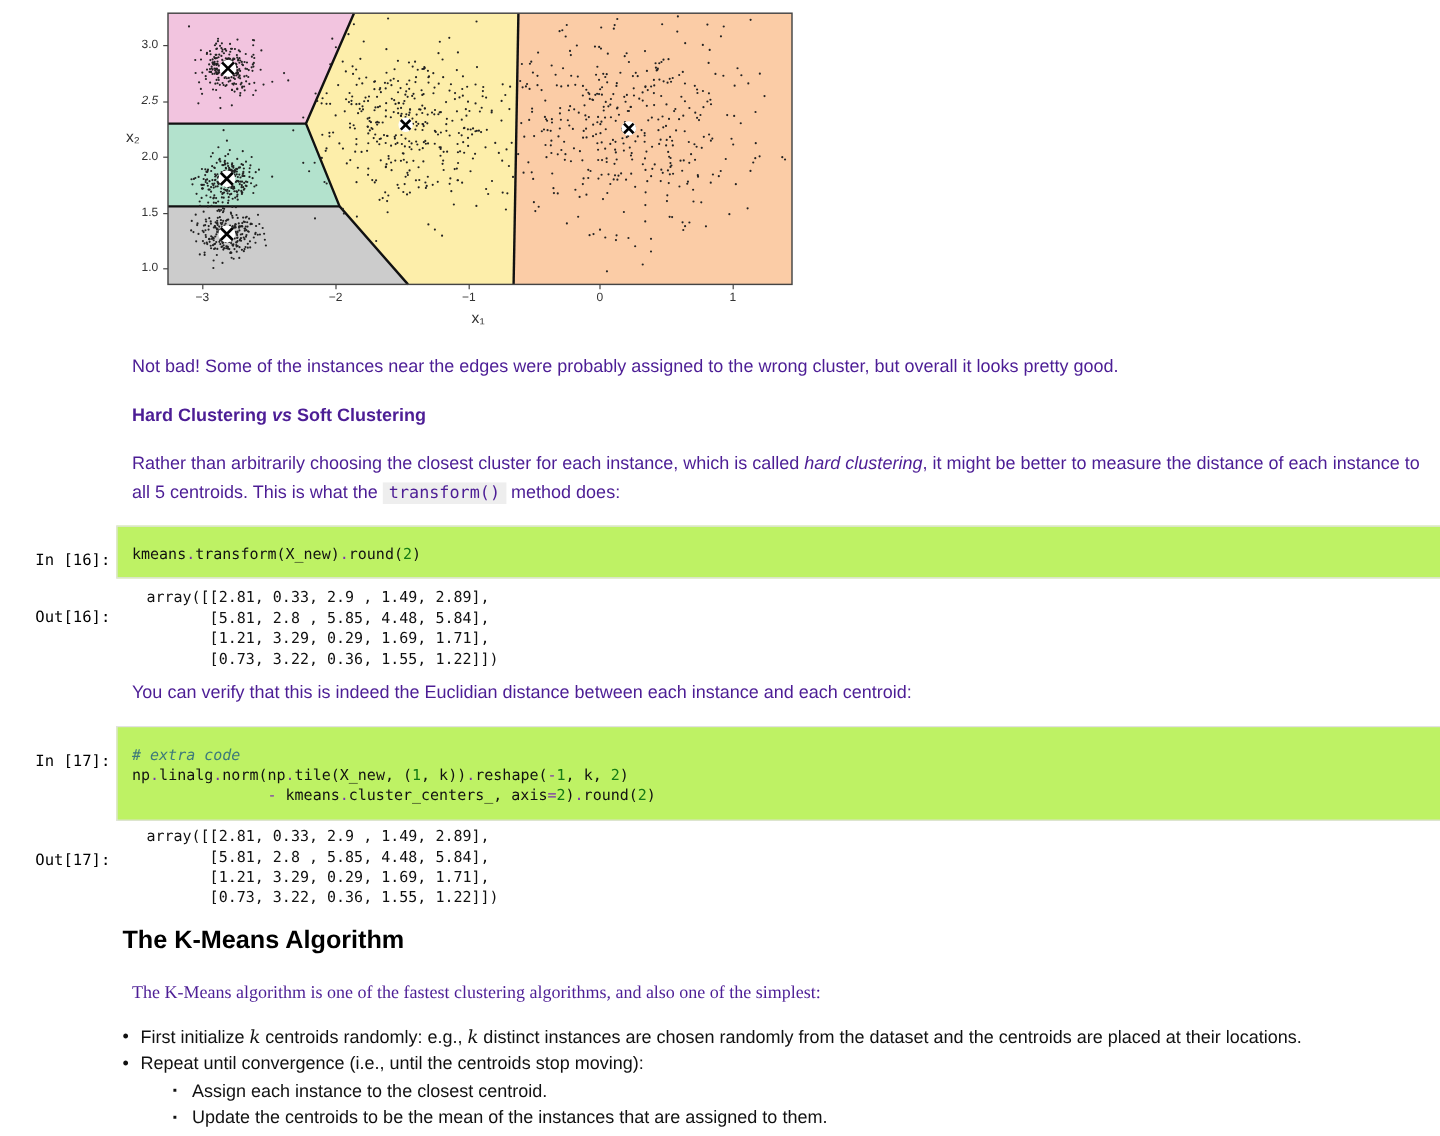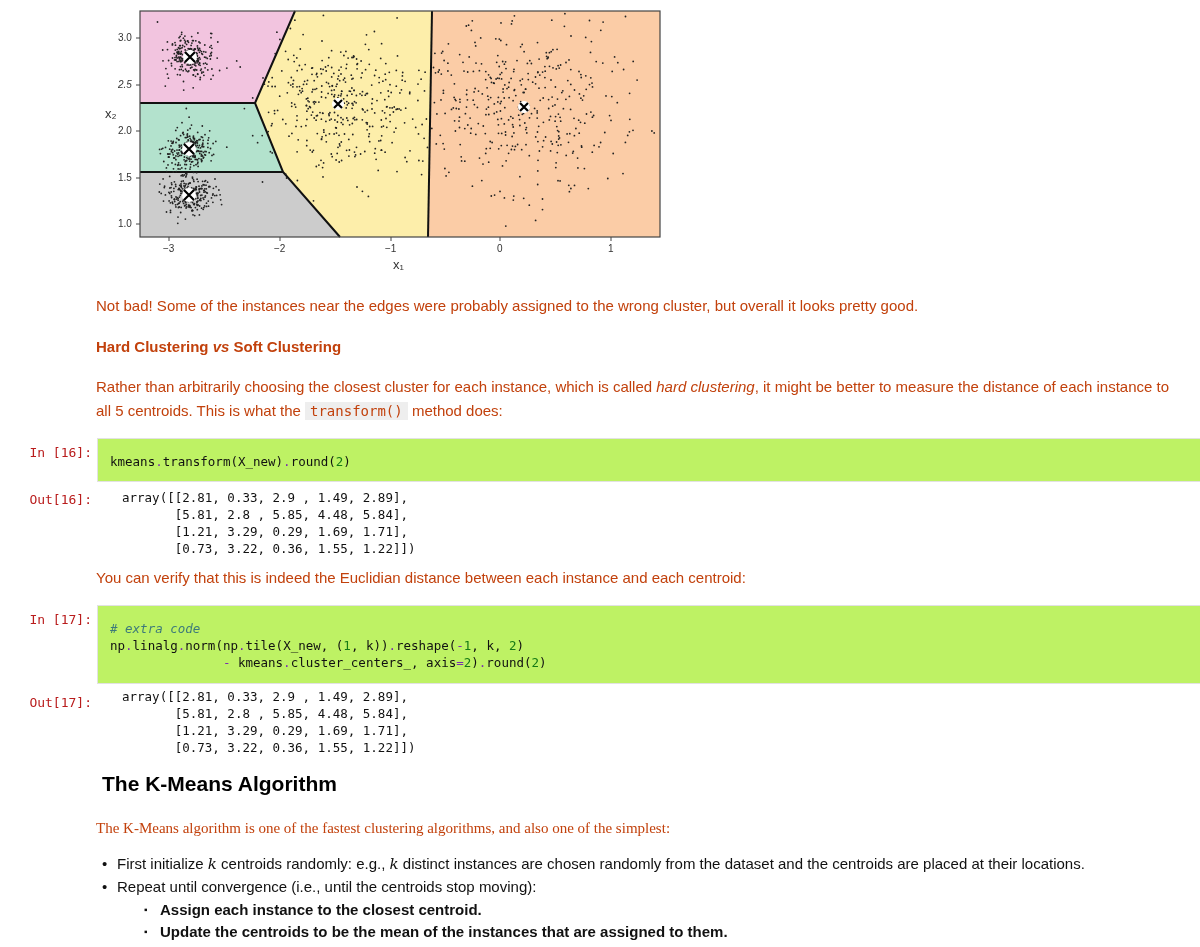--- a/index.html
+++ b/index.html
@@ -1,30 +1,30 @@
 <!DOCTYPE html>
 <html><head>
 <meta charset="utf-8">
 <style>
   html,body{margin:0;padding:0;background:#fff;}
   body{width:1200px;height:947px;overflow:hidden;position:relative;font-family:"Liberation Sans",sans-serif;color:#111;}
   .abs{position:absolute;}
-  .para{position:absolute;left:96px;font-size:15px;line-height:24px;color:#c2410c;}
-  .prompt{position:absolute;left:0;width:92px;text-align:right;font-family:"DejaVu Sans Mono",monospace;font-size:13px;color:#b91c1c;}
+  .para{position:absolute;left:110px;font-size:15px;line-height:24px;color:#4c1d95;}
+  .prompt{position:absolute;left:0;width:92px;text-align:right;font-family:"DejaVu Sans Mono",monospace;font-size:13px;color:#000000;margin-top:15px;}
   .code-cell{position:absolute;left:97px;right:0;background:#bef264;border:1px solid #e2e2e2;border-right:none;}
   .code{font-family:"DejaVu Sans Mono",monospace;font-size:12.5px;line-height:17px;white-space:pre;color:#111;}
   .out{position:absolute;left:86px;font-family:"DejaVu Sans Mono",monospace;font-size:12.5px;line-height:17px;white-space:pre;color:#111;margin-left:36px;}
   .kw-op{color:#7a2fb0;}
   .num{color:#157a15;}
   .cmt{color:#3d7a7a;font-style:italic;}
   .inline-code{font-family:"DejaVu Sans Mono",monospace;background:#eee;padding:1px 5px;font-size:14px;}
   h2.title{position:absolute;left:102px;top:772px;margin:0;font-size:21px;font-weight:bold;color:#000000;}
   .b1{position:absolute;left:117px;font-size:15px;line-height:24px;}
   .b1::before{content:"•";position:absolute;left:-15px;}
-  .b2{position:absolute;left:160px;font-size:15px;line-height:24px;font-weight:bold;}
+  .b2{position:absolute;left:160px;font-size:15px;line-height:24px;}
   .b2::before{content:"▪";position:absolute;left:-16px;font-size:10px;}
   .mi{font-family:"DejaVu Serif",serif;font-style:italic;}
 </style>
 </head>
 <body>
 
 <div class="abs" style="left:100px;top:0;width:580px;height:280px;">
   <svg width="580" height="280" viewBox="0 0 580 280">
 
     <polygon points="40,11 195,11 155,103 40,103" fill="#f2c4df"></polygon>

